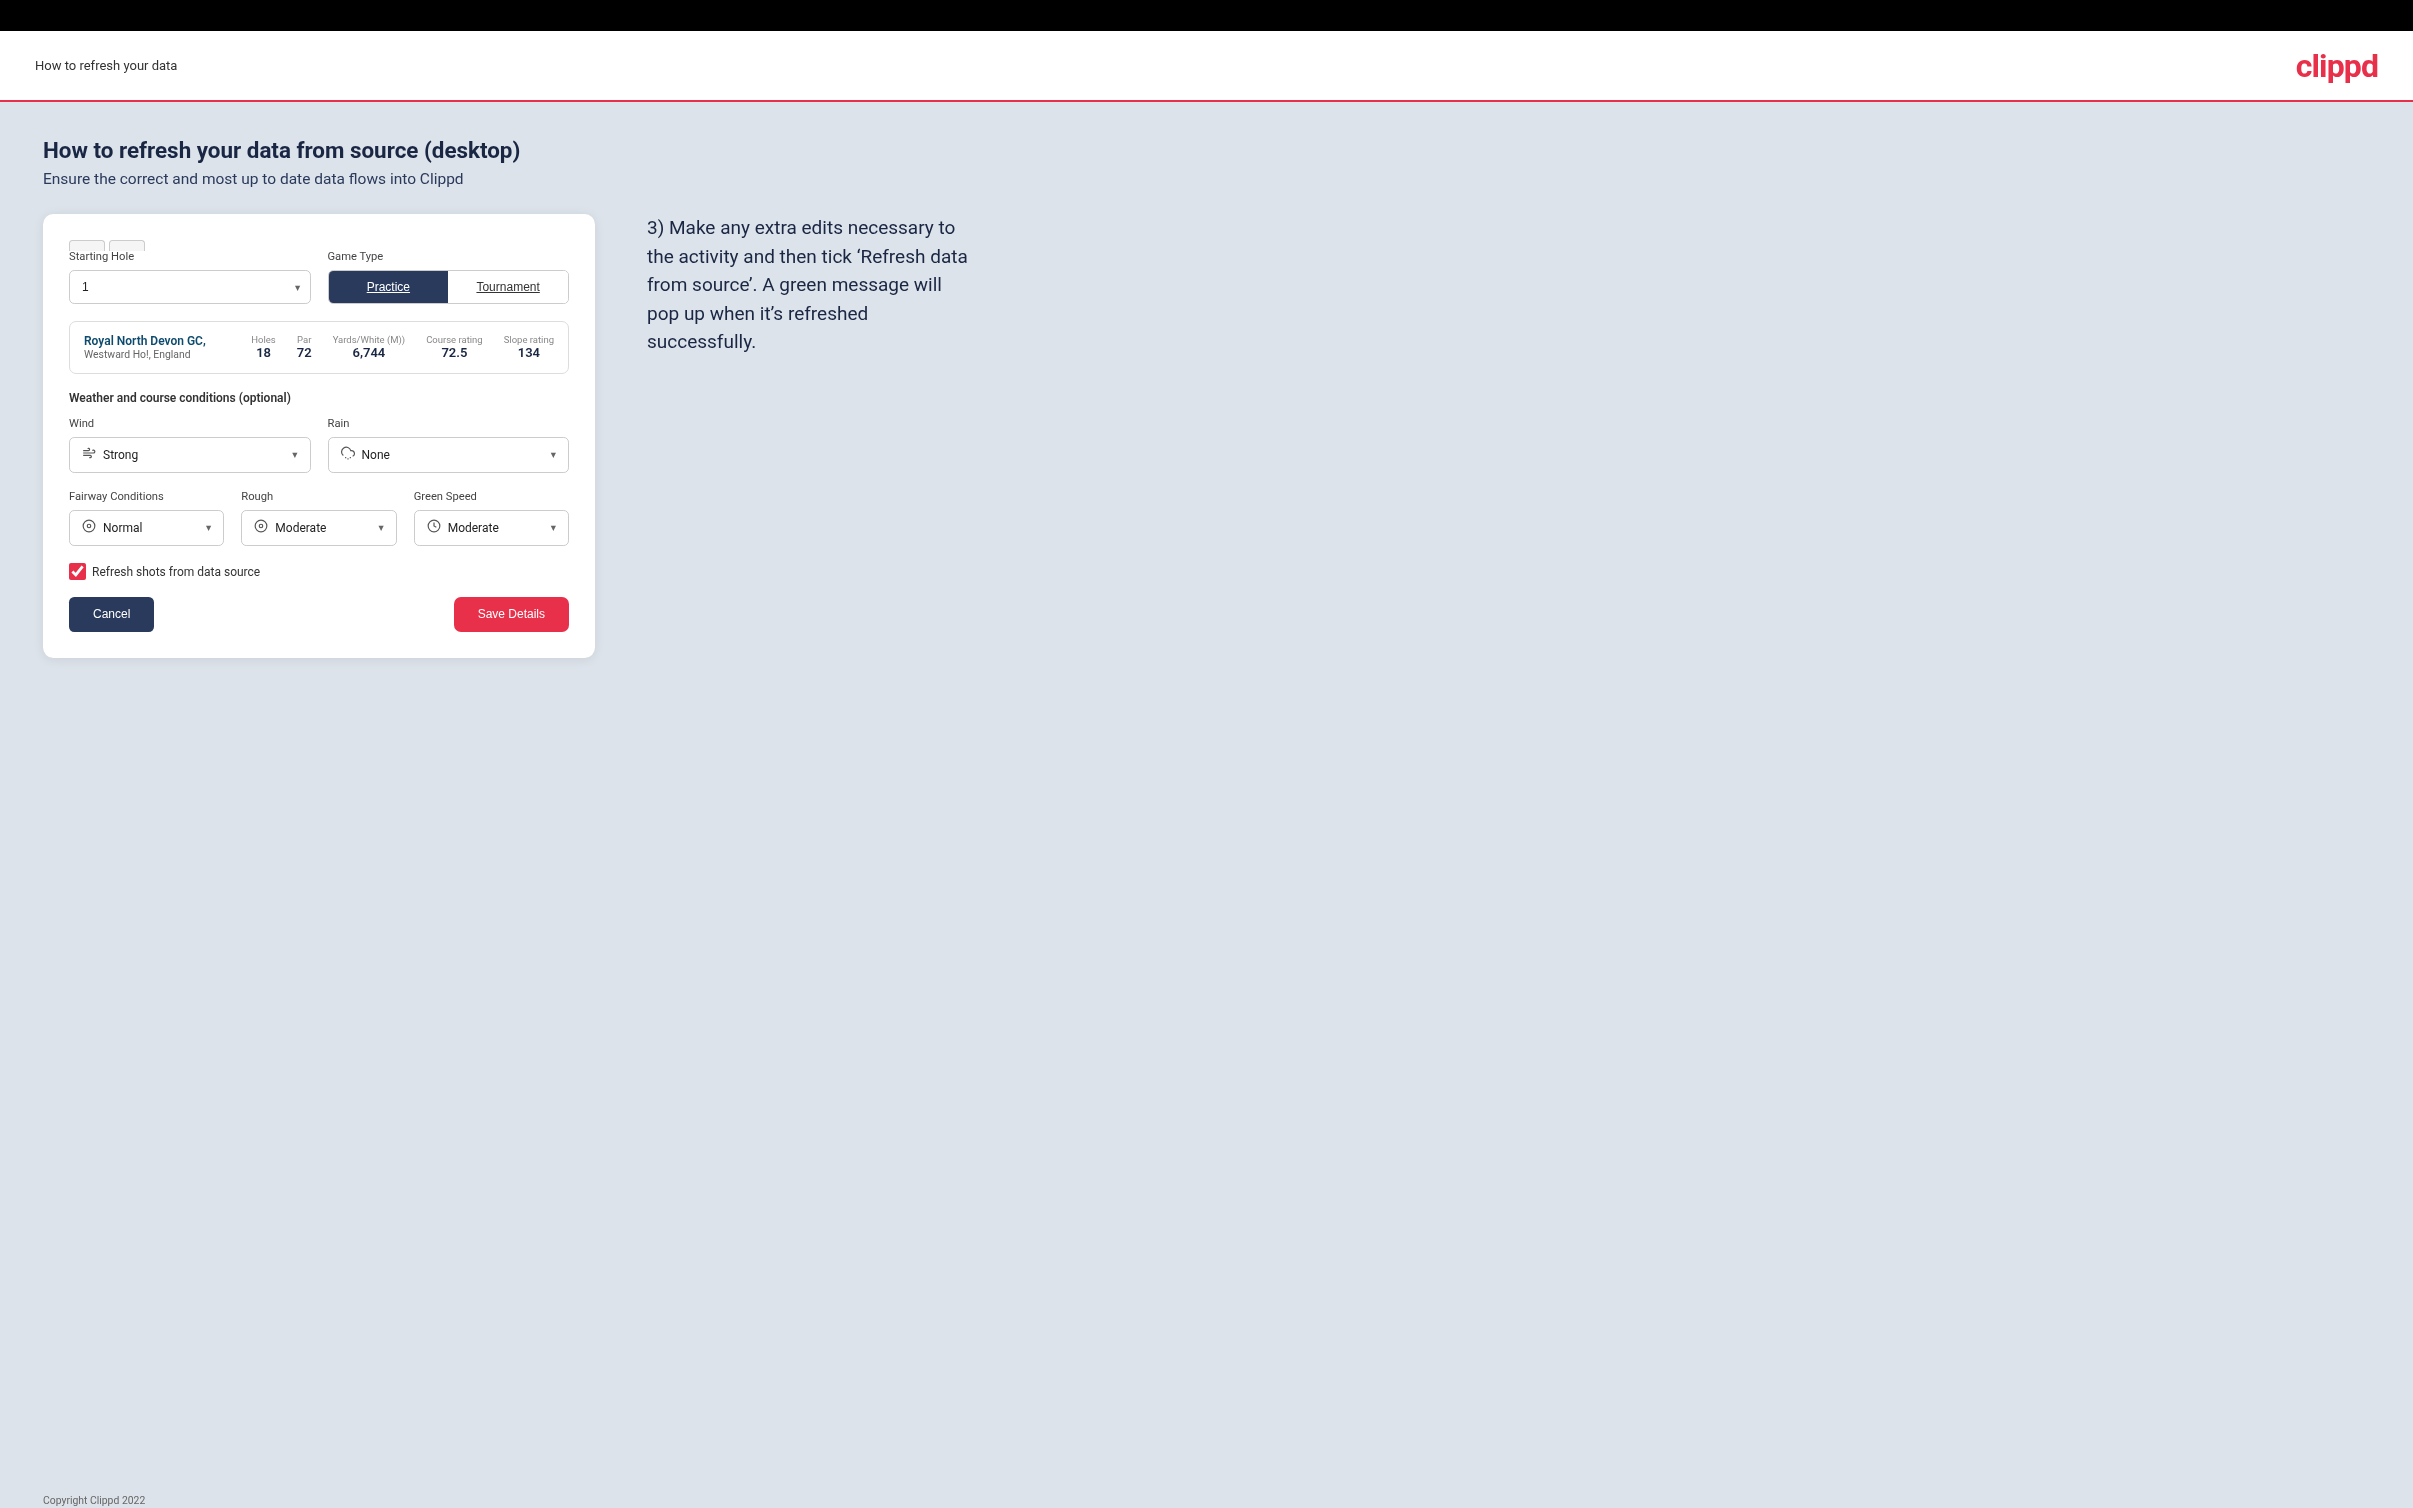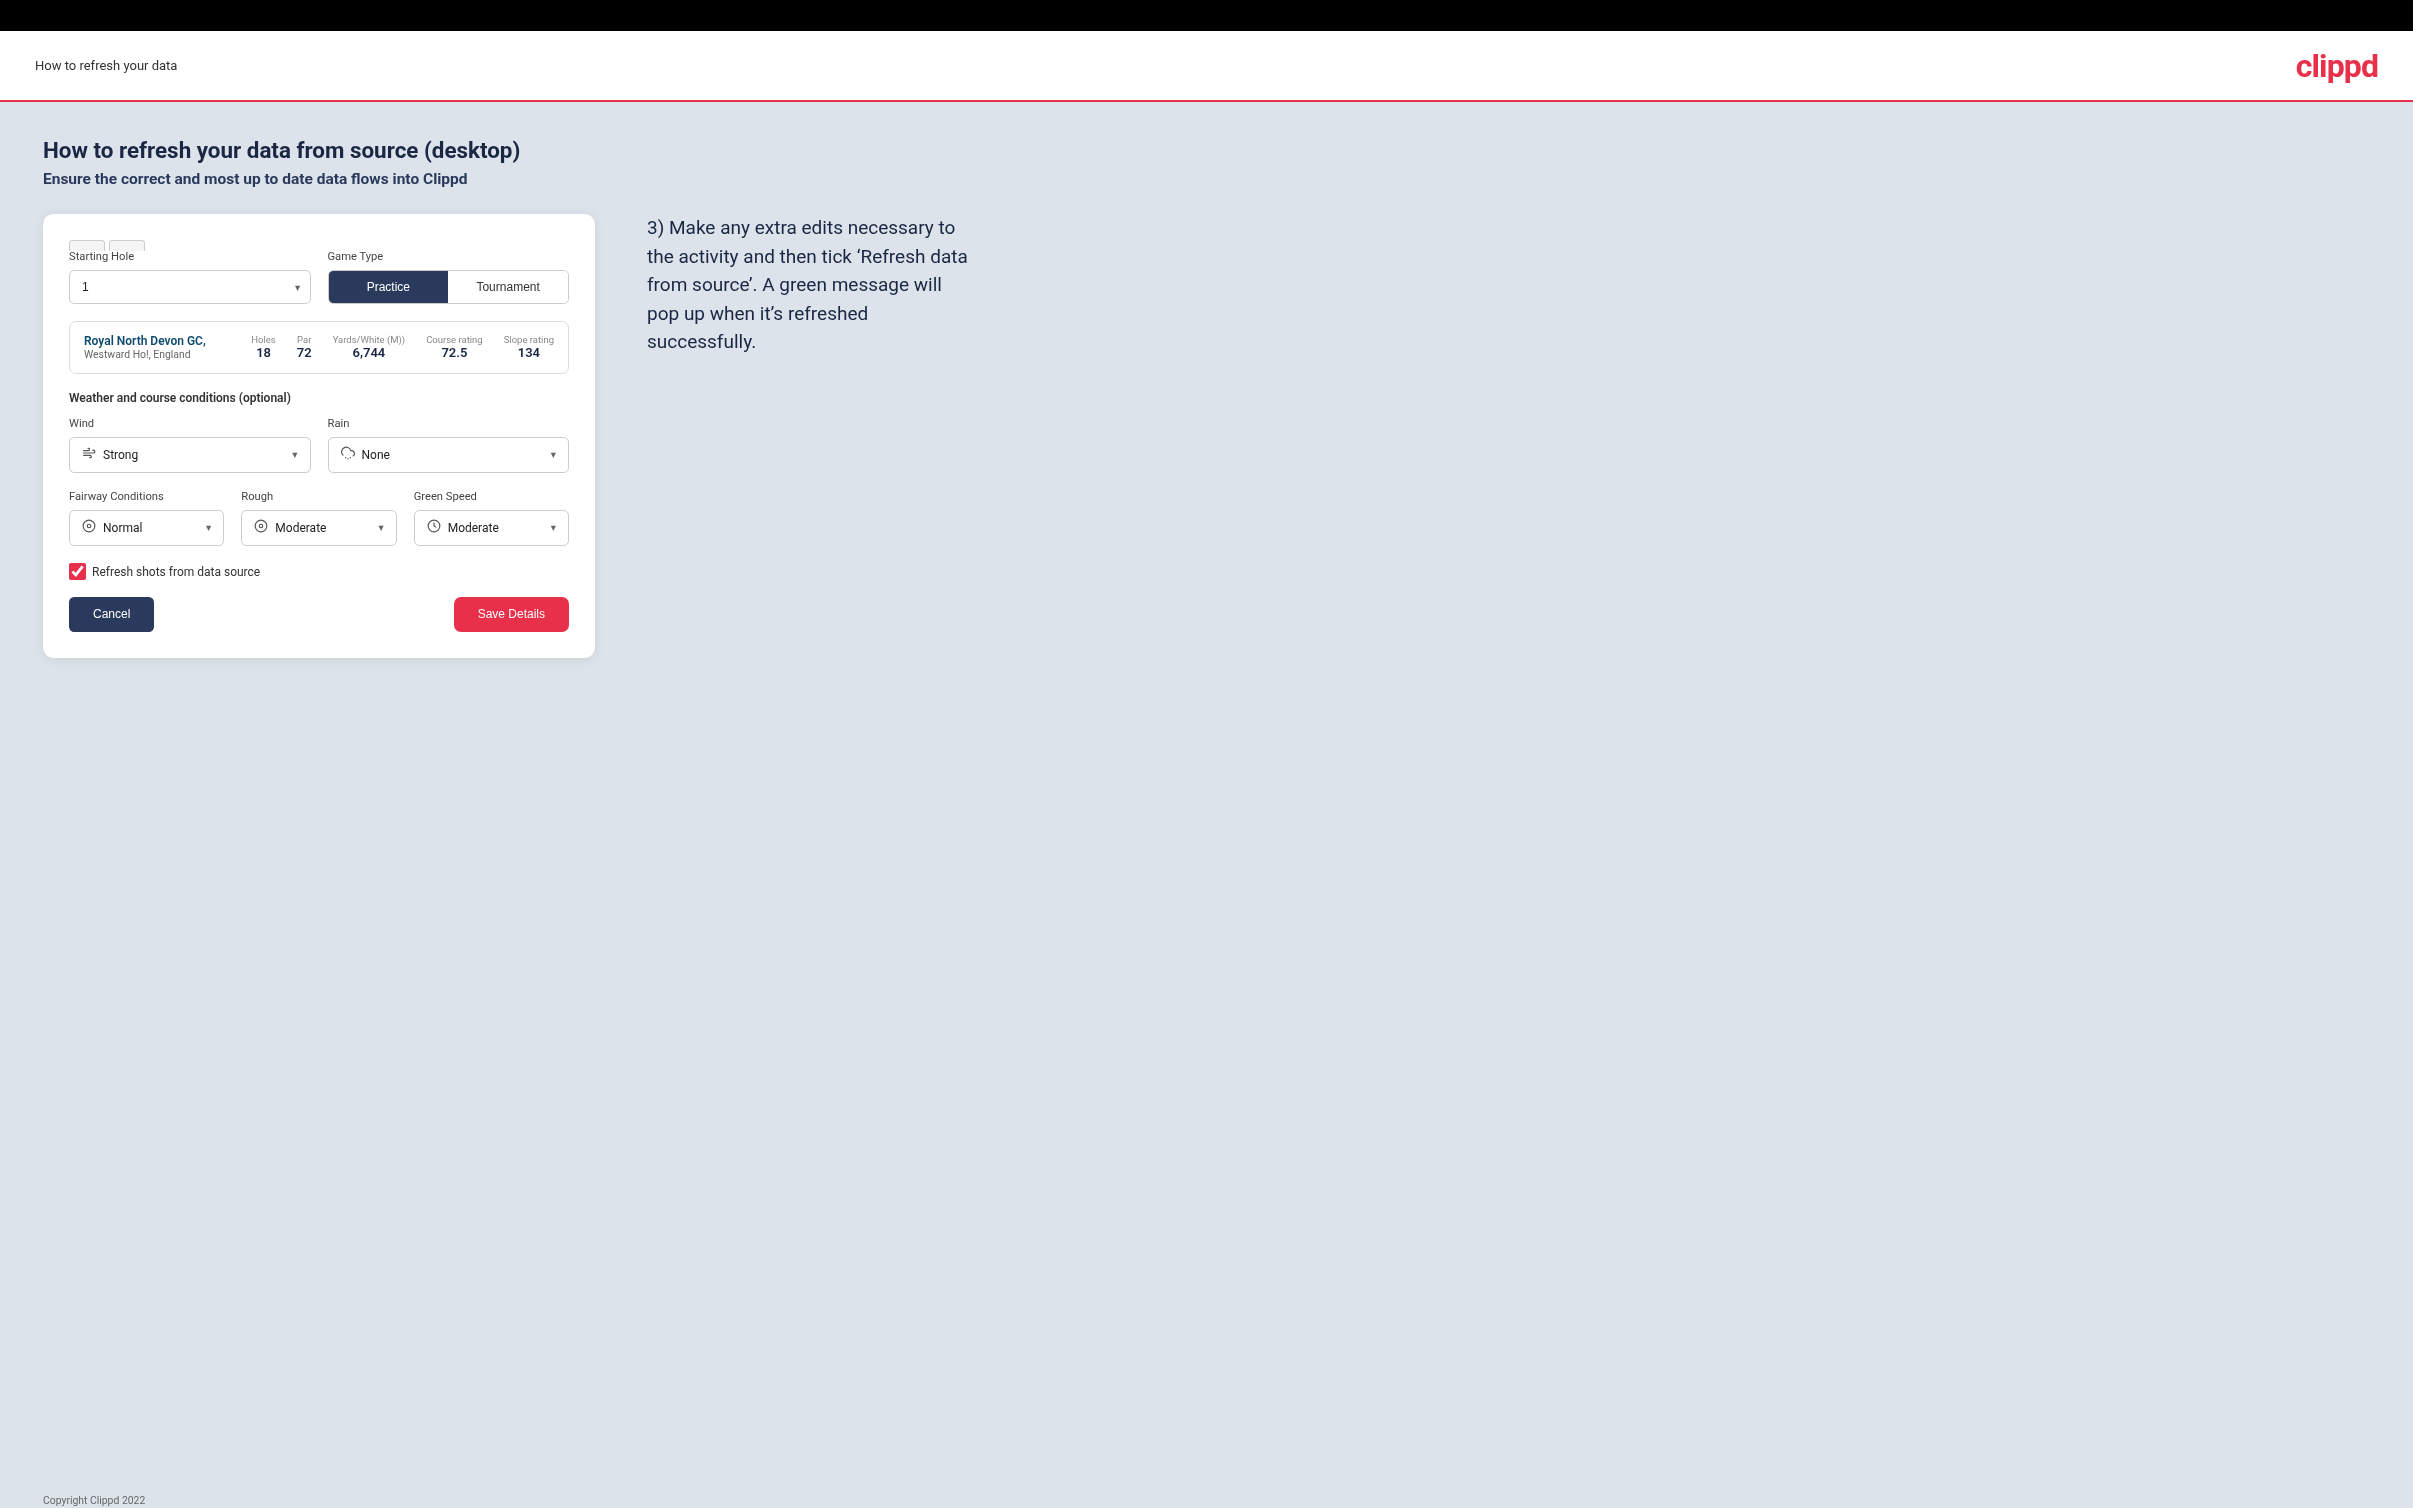--- a/index.html
+++ b/index.html
@@ -42,21 +42,21 @@
     }
     .page-title {
       font-size: 22.4px;
       font-weight: 700;
       color: #1a2744;
       margin-bottom: 7px;
     }
     .page-subtitle {
       font-size: 15.5px;
       color: #2a3a5c;
-      font-weight: 700;
+      font-weight: 400;
       margin-bottom: 26px;
     }
     .content-row {
       display: flex;
       gap: 52px;
       align-items: flex-start;
     }
     .form-panel {
       background: #fff;
       border-radius: 10.4px;
@@ -111,20 +111,21 @@
       border-radius: 5.2px;
       overflow: hidden;
     }
     .game-btn {
       flex: 1;
       padding: 8.6px 12px;
       border: none;
       font-size: 12px;
       cursor: pointer;
       font-weight: 500;
+      text-decoration: underline;
     }
     .game-btn.active {
       background: #2a3a5c;
       color: #fff;
     }
     .game-btn.inactive {
       background: #fff;
       color: #333;
     }
     .course-row {

